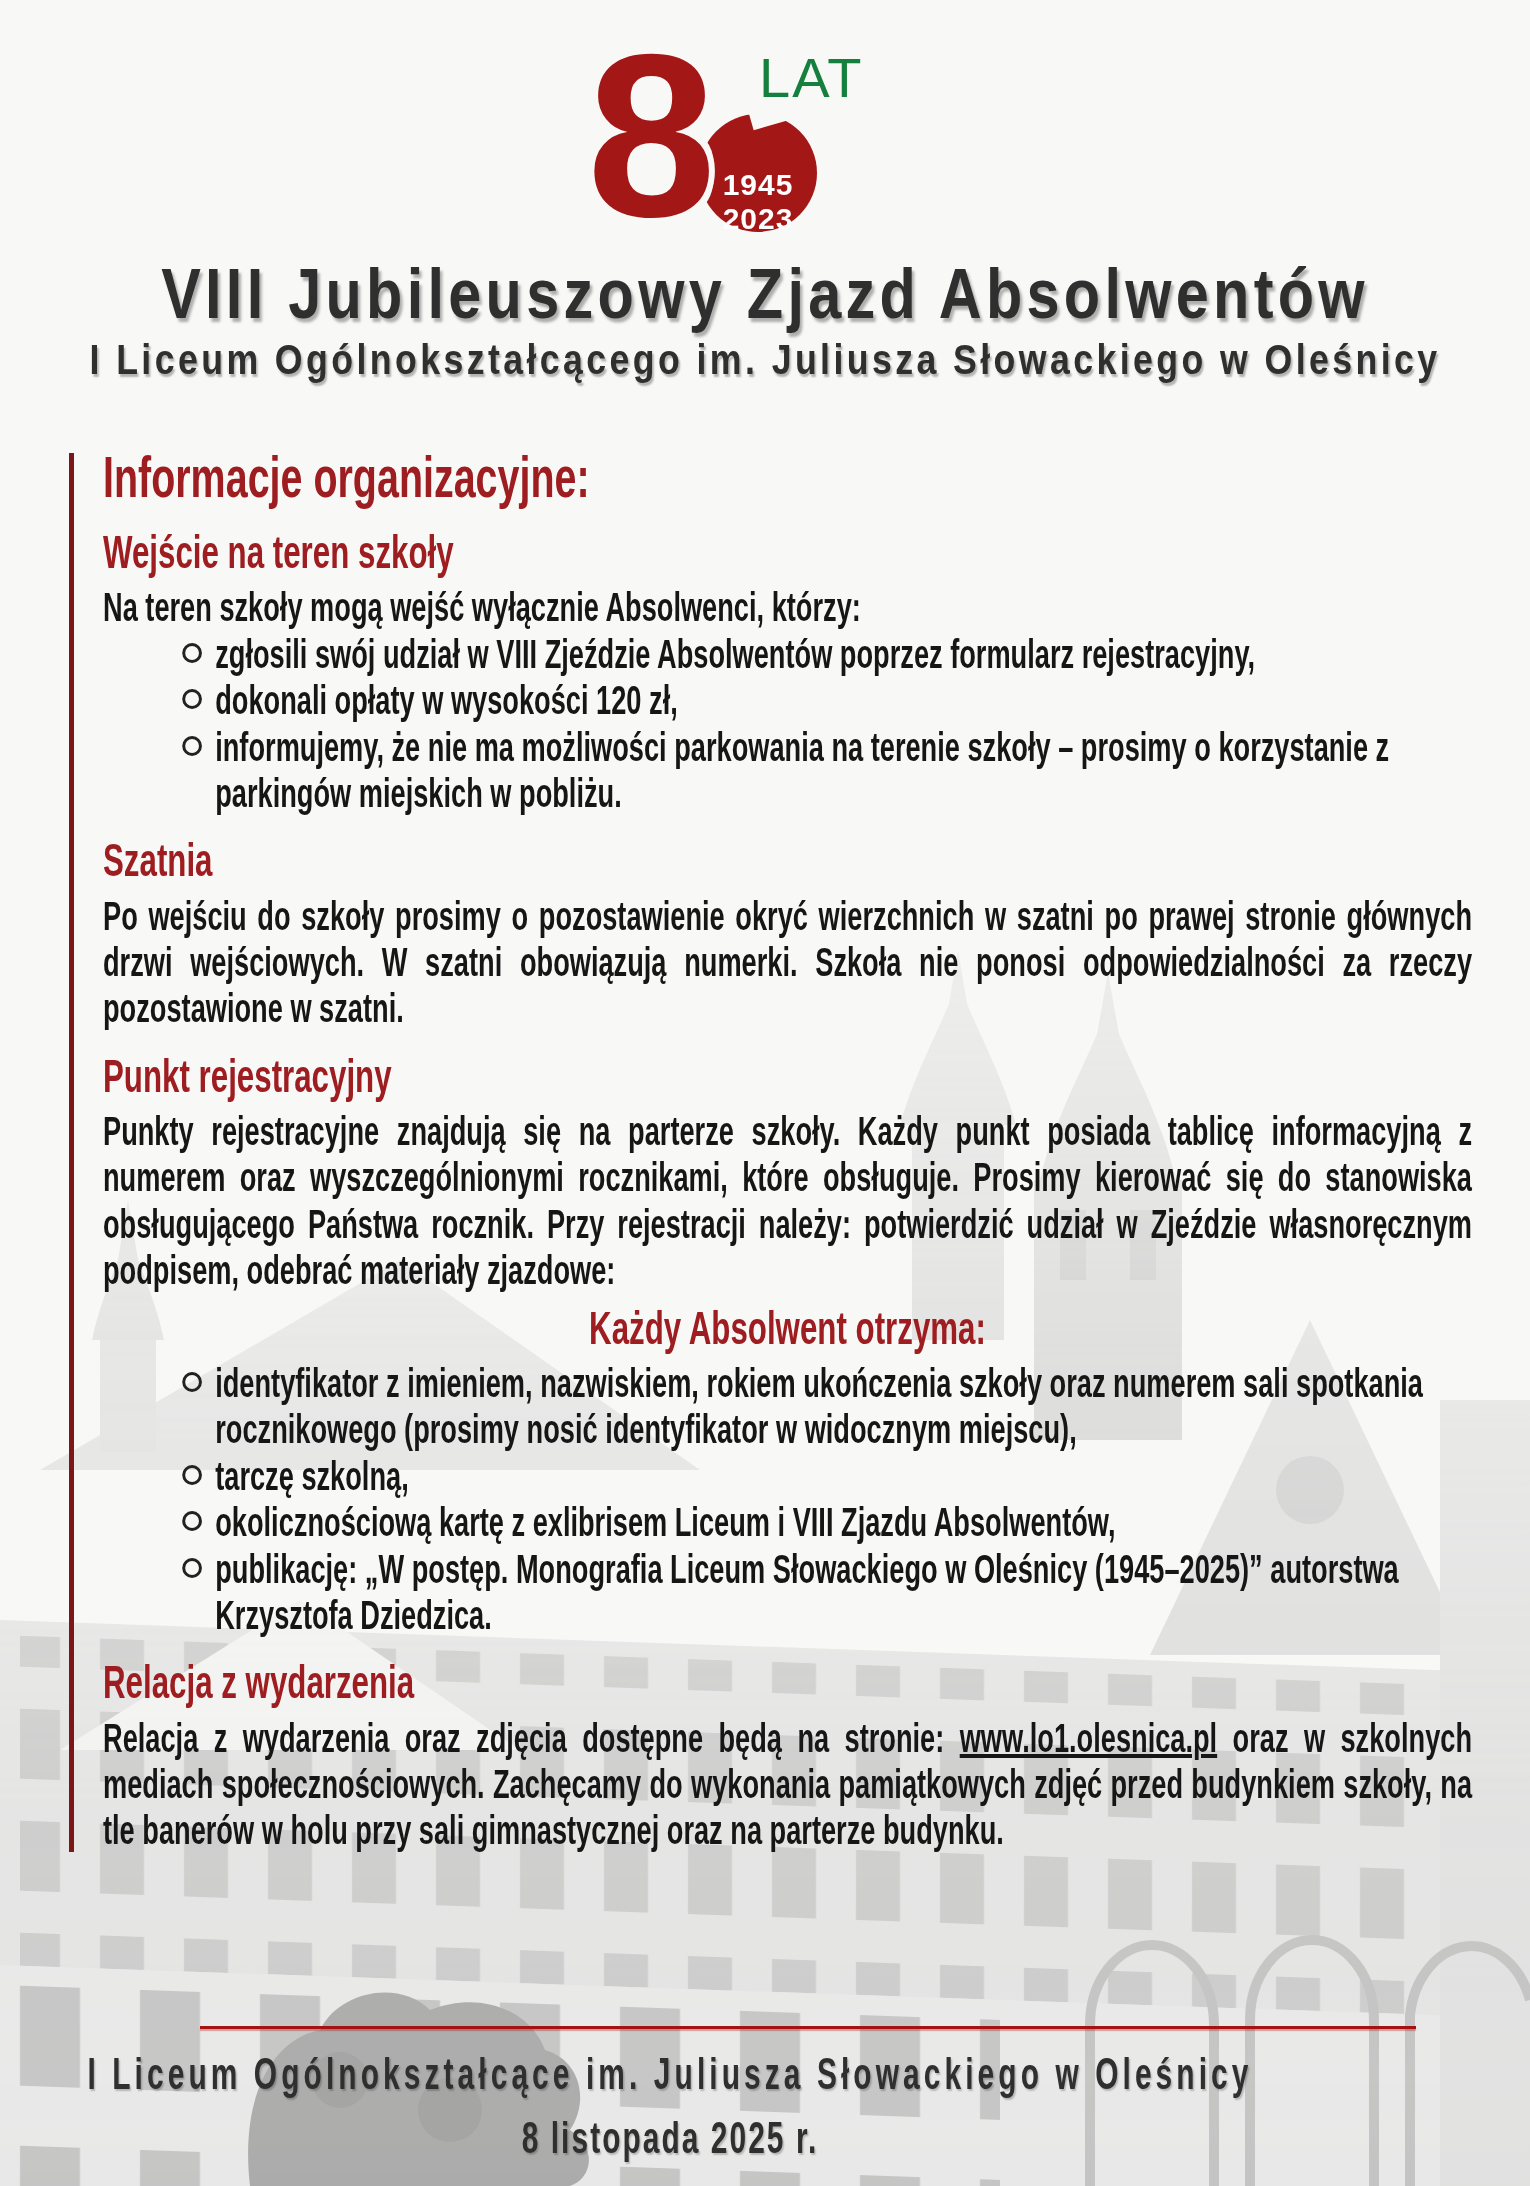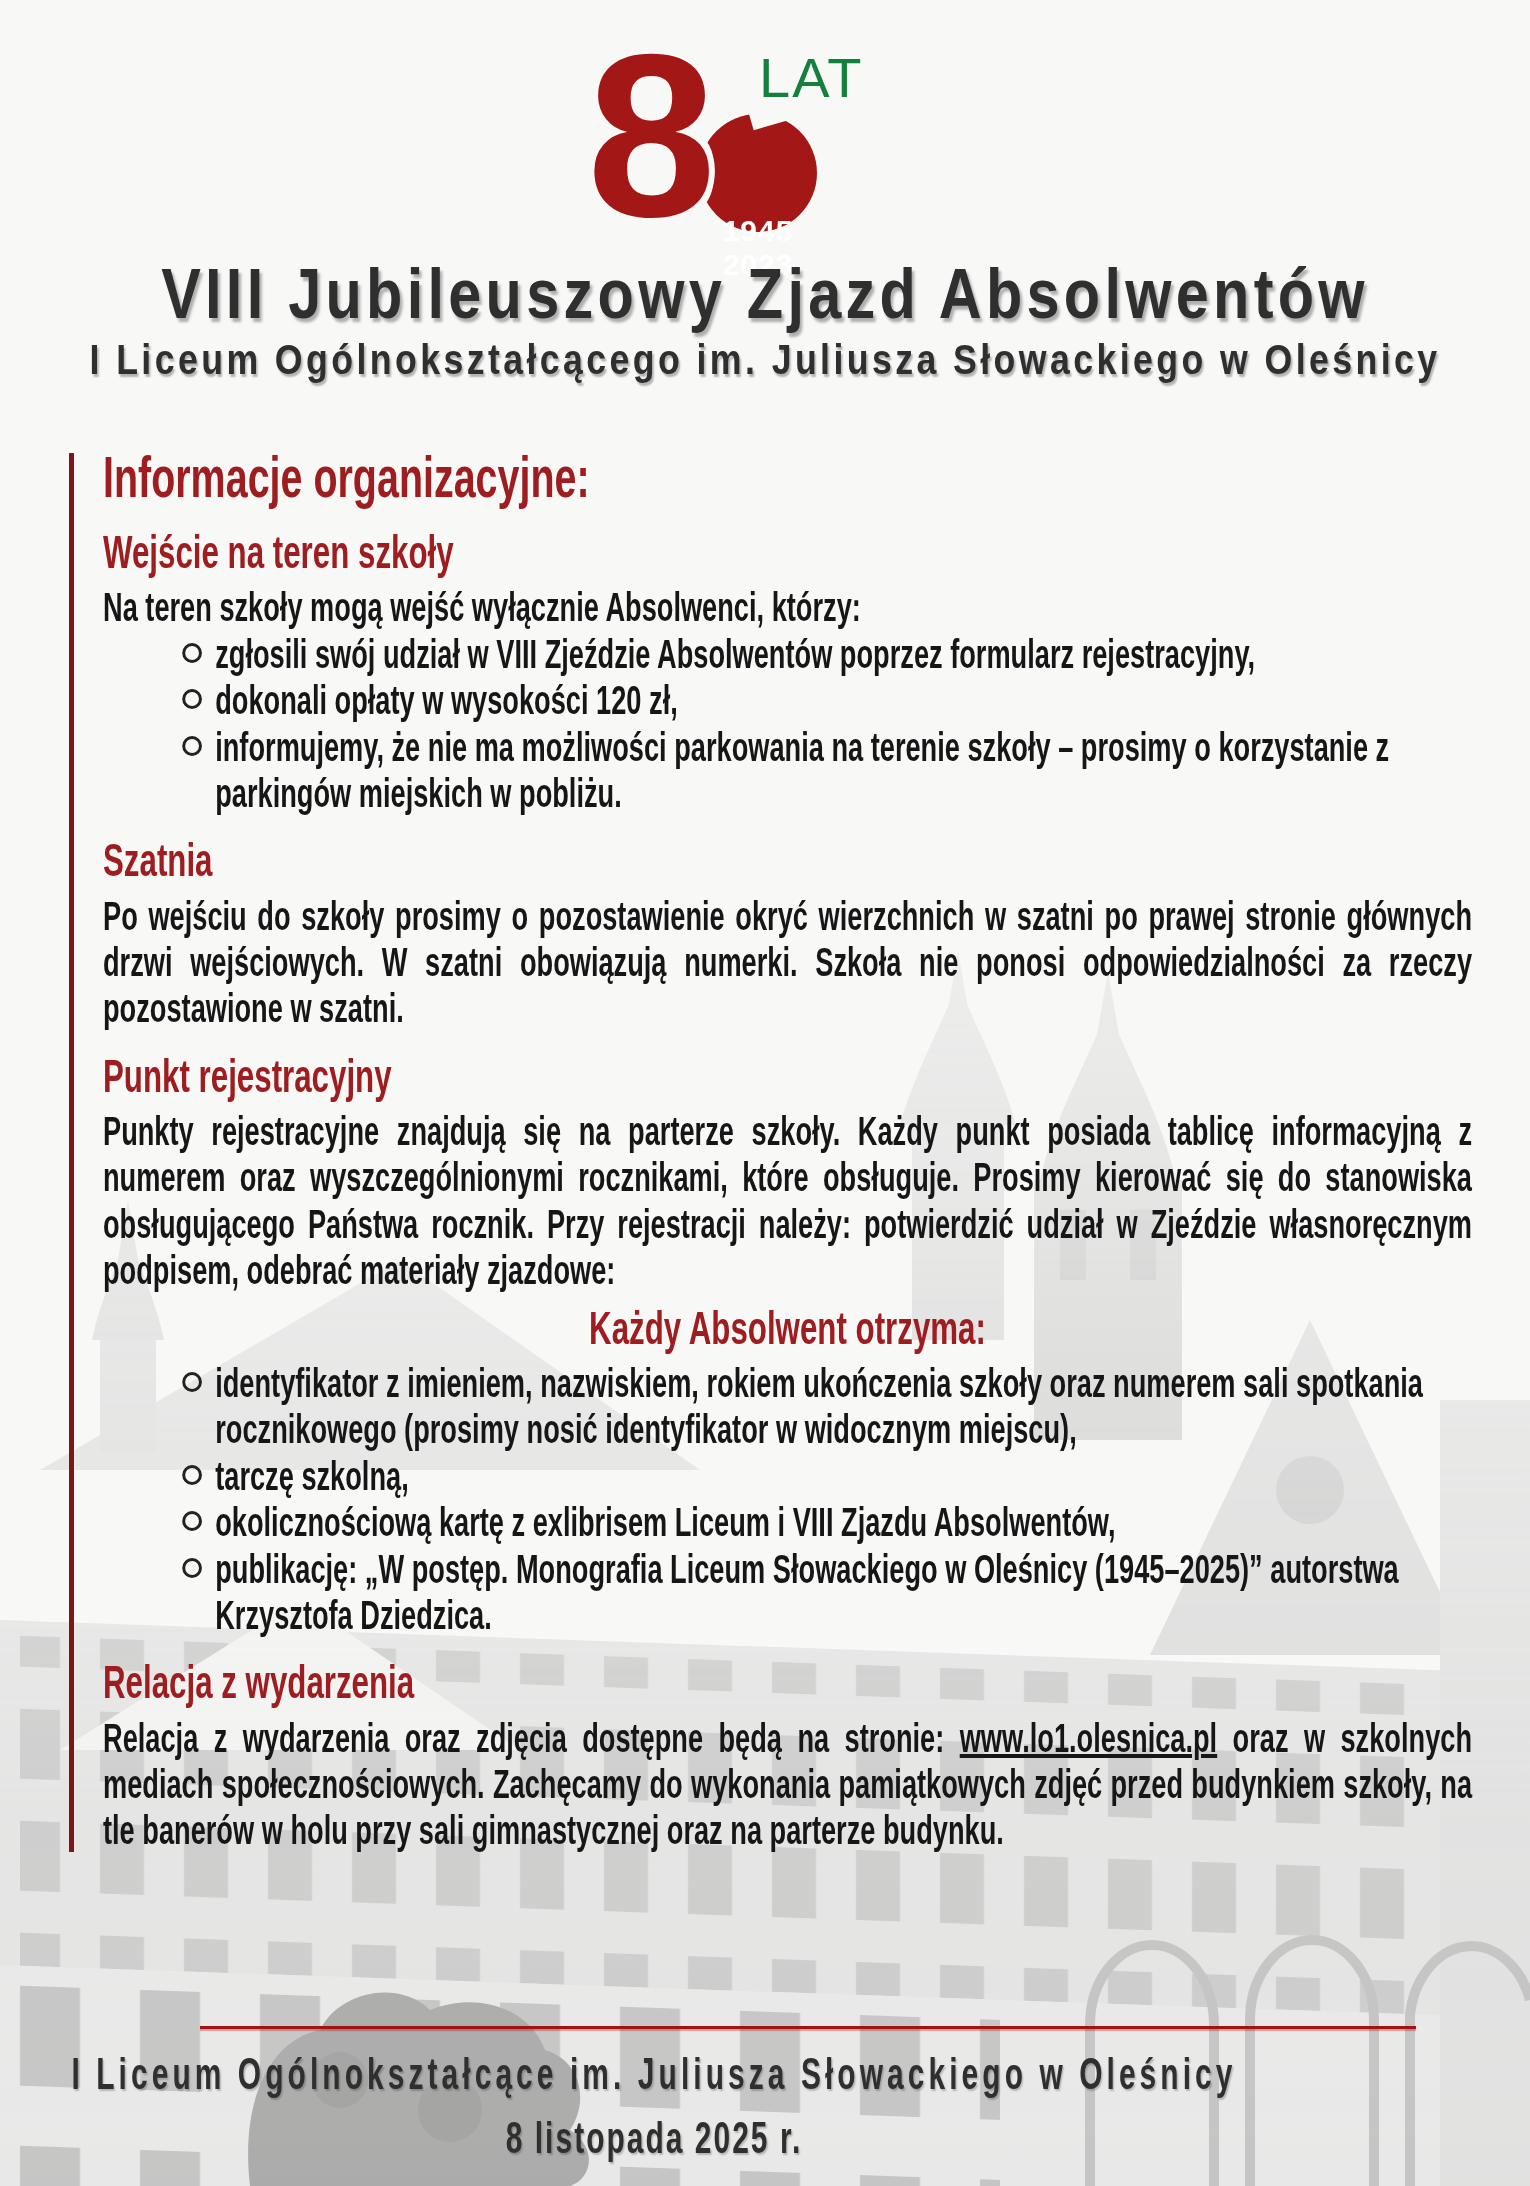--- a/index.html
+++ b/index.html
@@ -12,21 +12,21 @@
   
   .watermark{position:absolute;left:0;top:680px;width:1530px;height:1506px;}
   
   .redbar{position:absolute;left:69px;top:453px;width:5px;height:1399px;background:#7d1619;}
   
   .logo{position:relative;width:320px;height:207px;margin:38px auto 0;left:-14px;}
   .logo-circle{position:absolute;left:108px;top:76px;width:118px;height:118px;border-radius:50%;background:#a41717;}
   .logo-wedge{position:absolute;left:150px;top:2px;width:185px;height:66px;background:#f8f8f7;transform:rotate(-16deg);}
   .logo-lat{position:absolute;left:168px;top:12px;font-size:56px;font-weight:normal;color:#15803d;letter-spacing:2px;line-height:1;}
   .logo-years{position:absolute;left:108px;top:130px;width:118px;text-align:center;color:#ffffff;
-    font-weight:bold;font-size:30px;line-height:1.12;letter-spacing:1px;margin-top:46px;}
+    font-weight:bold;font-size:30px;line-height:1.12;letter-spacing:1px;}
   .logo-eight{position:absolute;left:-4px;top:-18px;font-size:232px;line-height:1;font-weight:bold;color:#a41717;
     text-shadow:6px 0 0 #f8f8f7,-6px 0 0 #f8f8f7,0 6px 0 #f8f8f7,0 -6px 0 #f8f8f7,
                 5px 5px 0 #f8f8f7,-5px 5px 0 #f8f8f7,5px -5px 0 #f8f8f7,-5px -5px 0 #f8f8f7;}
   
   .header-squeeze{width:117.65%;transform:scaleX(0.85);transform-origin:0 0;}
   .title{margin:14px 0 0;text-align:center;font-size:70px;font-weight:bold;letter-spacing:5px;
     color:#2f2f2f;line-height:1;text-shadow:3px 4px 3px rgba(0,0,0,0.30);}
   .subtitle{margin:8px 0 0;text-align:center;font-size:42px;font-weight:bold;letter-spacing:4px;
     color:#2f2f2f;line-height:1.1;text-shadow:2px 3px 2px rgba(0,0,0,0.28);}
   
@@ -39,21 +39,21 @@
   .body-p{margin:0;text-align:justify;}
   .body-p.left{text-align:left;}
   .blist{margin:0;padding:0 0 0 165px;list-style:none;}
   .blist li{position:relative;margin:0;text-align:left;}
   .blist li::before{content:"";position:absolute;left:-44px;top:12px;width:14px;height:14px;
     border:3px solid #222;border-radius:50%;transform:scaleX(1.45);}
   .link{color:#161616;font-weight:bold;text-decoration:underline;}
   
   .footer-line{position:absolute;left:200px;top:2026px;width:1216px;height:3px;background:#a51212;
     box-shadow:0 2px 1px rgba(165,18,18,0.35);}
-  .footer{position:absolute;left:0;top:2050px;width:1308px;}
+  .footer{position:absolute;left:0;top:2050px;width:1308px;padding-left:16px;}
   .footer-squeeze{width:147.06%;transform:scaleX(0.68);transform-origin:0 0;text-align:center;}
   .footer-school{font-size:44px;font-weight:bold;letter-spacing:6px;color:#2f2f2f;line-height:1.1;
     text-shadow:2px 2px 2px rgba(0,0,0,0.22);}
   .footer-date{margin-top:16px;font-size:44px;font-weight:bold;letter-spacing:3px;color:#2f2f2f;line-height:1.1;
     text-shadow:2px 2px 2px rgba(0,0,0,0.22);}
 </style>
 </head>
 <body>
 
 <div class="page">

